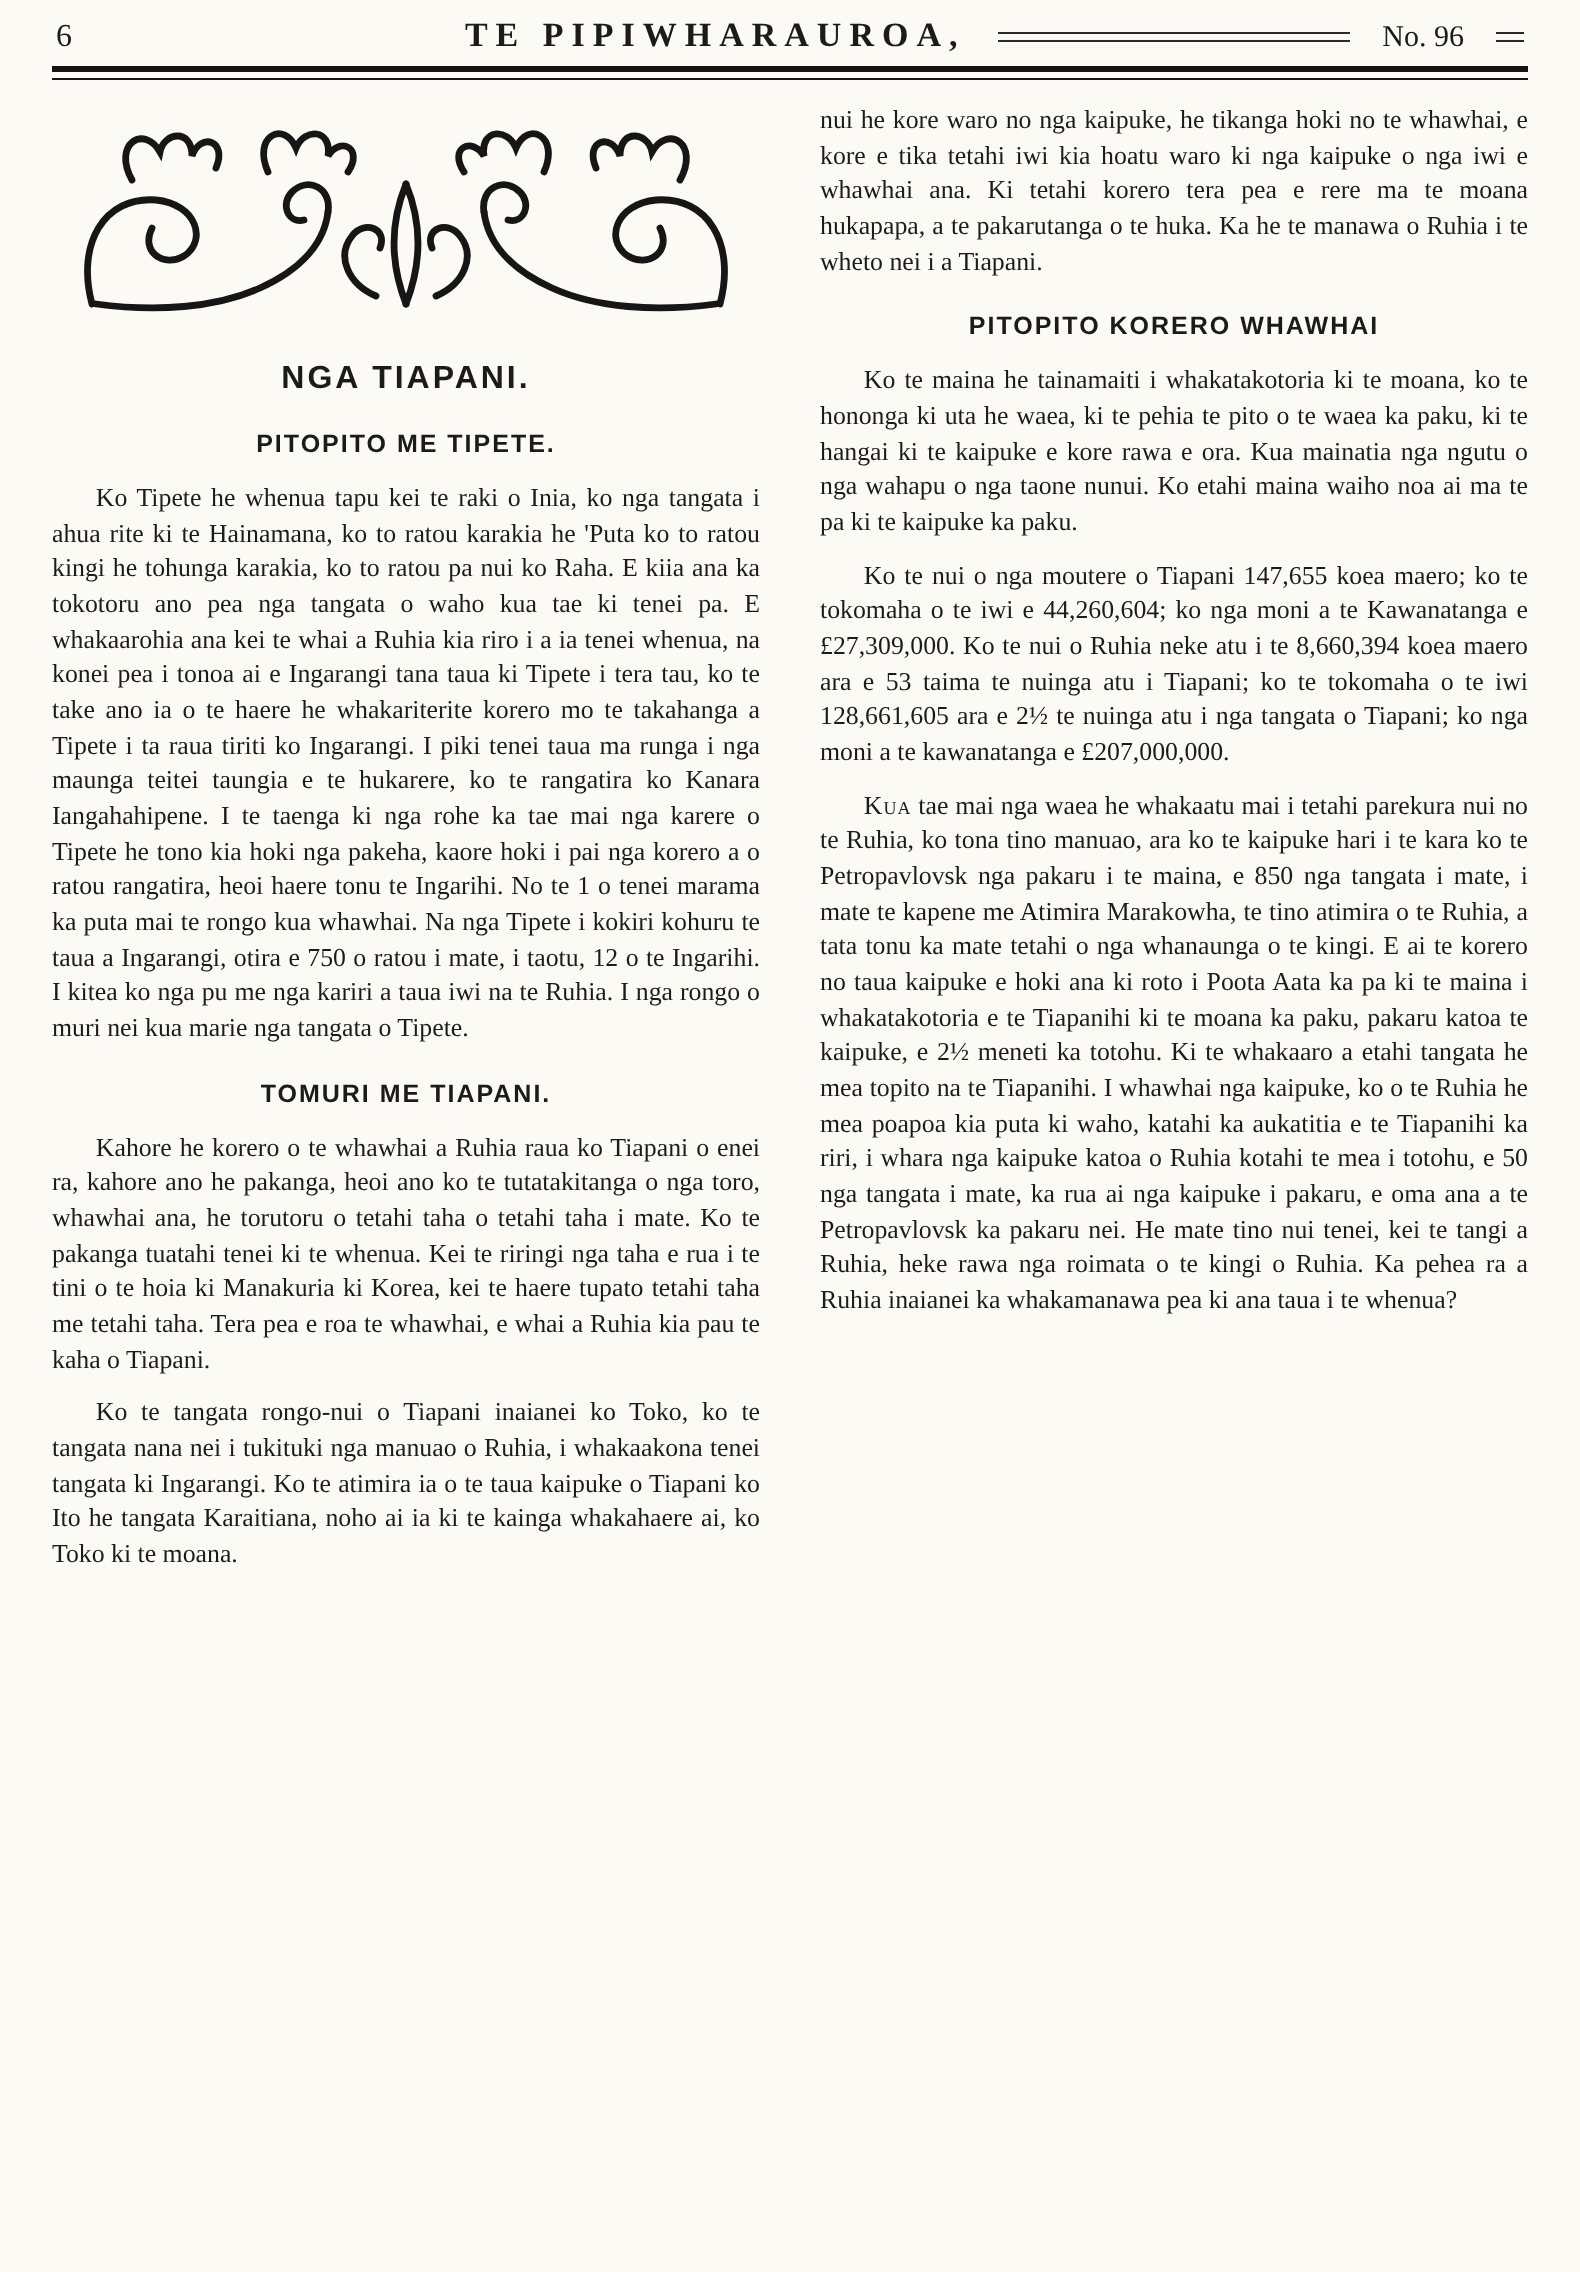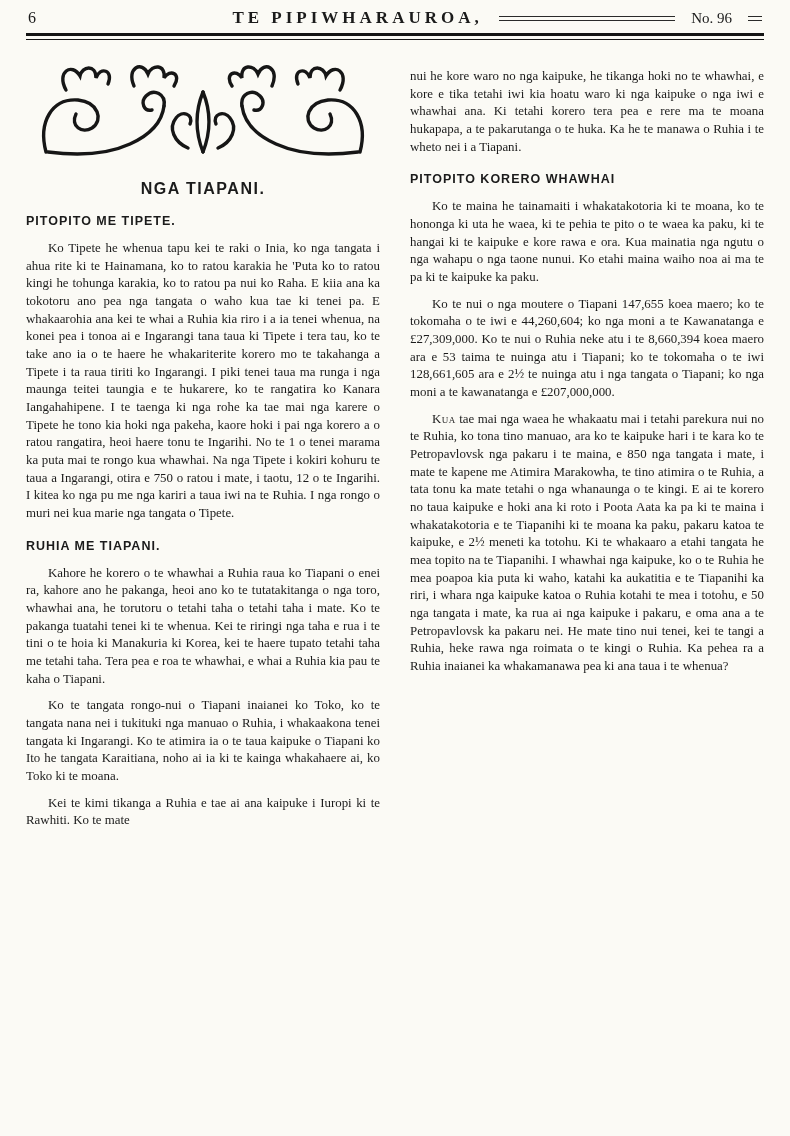--- a/index.html
+++ b/index.html
@@ -76,31 +76,32 @@
     font-size: 16px;
     letter-spacing: 1.5px;
     text-align: center;
     margin: 16px 0 14px 0;
   }
   .sub-heading {
     font-family: "Liberation Sans", sans-serif;
     font-weight: bold;
     font-size: 12.5px;
     letter-spacing: 1px;
+    text-align: center;
     margin: 16px 0 12px 0;
   }
   
   .para {
     font-size: 12.9px;
     line-height: 1.37;
     text-align: justify;
     text-indent: 1.7em;
     margin: 0 0 9px 0;
   }
-  .para.no-indent { text-indent: 0; margin-top: 16px; }
+  .para.no-indent { text-indent: 0; }
   .lead-sc { font-variant: small-caps; letter-spacing: 0.5px; }
   .ink-blot {
     display: inline-block;
     width: 18px;
     height: 9px;
     background: #131313;
     border-radius: 4px 5px 4px 5px;
     vertical-align: -1px;
     margin: 0 3px 0 3px;
   }
@@ -140,24 +141,23 @@
           <use href="#orn-half"></use>
           <use href="#orn-half" transform="translate(330,0) scale(-1,1)"></use>
         </svg>
       </div>
 
       <div class="main-heading">NGA TIAPANI.</div>
 
       <div class="sub-heading">PITOPITO ME TIPETE.</div>
       <p class="para">Ko Tipete he whenua tapu kei te raki o Inia, ko nga tangata i ahua rite ki te Hainamana, ko to ratou karakia he 'Puta ko to ratou kingi he tohunga karakia, ko to ratou pa nui ko Raha. E kiia ana ka tokotoru ano pea nga tangata o waho kua tae ki tenei pa. E whakaarohia ana kei te whai a Ruhia kia riro i a ia tenei whenua, na konei pea i tonoa ai e Ingarangi tana taua ki Tipete i tera tau, ko te take ano ia o te haere he whakariterite korero mo te takahanga a Tipete i ta raua tiriti ko Ingarangi. I piki tenei taua ma runga i nga maunga teitei taungia e te hukarere, ko te rangatira ko Kanara Iangahahipene. I te taenga ki nga rohe ka tae mai nga karere o Tipete he tono kia hoki nga pakeha, kaore hoki i pai nga korero a o ratou rangatira, heoi haere tonu te Ingarihi. No te 1 o tenei marama ka puta mai te rongo kua whawhai. Na nga Tipete i kokiri kohuru te taua a Ingarangi, otira e 750 o ratou i mate, i taotu, 12 o te Ingarihi. I kitea ko nga pu me nga kariri a taua iwi na te Ruhia. I nga rongo o muri nei kua marie nga tangata o Tipete.</p>
 
-      <div class="sub-heading">RUHIA ME TIAPANI.</div>
+      <div class="sub-heading">TOMURI ME TIAPANI.</div>
       <p class="para">Kahore he korero o te whawhai a Ruhia raua ko Tiapani o enei ra, kahore ano he pakanga, heoi ano ko te tutatakitanga o nga toro, whawhai ana, he torutoru o tetahi taha o tetahi taha i mate. Ko te pakanga tuatahi tenei ki te whenua. Kei te riringi nga taha e rua i te tini o te hoia ki Manakuria ki Korea, kei te haere tupato tetahi taha me tetahi taha. Tera pea e roa te whawhai, e whai a Ruhia kia pau te kaha o Tiapani.</p>
       <p class="para">Ko te tangata rongo-nui o Tiapani inaianei ko Toko, ko te tangata nana nei i tukituki nga manuao o Ruhia, i whakaakona tenei tangata ki Ingarangi. Ko te atimira ia o te taua kaipuke o Tiapani ko Ito he tangata Karaitiana, noho ai ia ki te kainga whakahaere ai, ko Toko ki te moana.</p>
-      <p class="para">Kei te kimi tikanga a Ruhia e tae ai ana kaipuke i Iuropi ki te Rawhiti.  Ko te mate</p>
 
     </div>
 
     <div class="col">
 
       <p class="para no-indent">nui he kore waro no nga kaipuke, he tikanga hoki no te whawhai, e kore e tika tetahi iwi kia hoatu waro ki nga kaipuke o nga iwi e whawhai ana. Ki tetahi korero tera pea e rere ma te moana hukapapa, a te pakarutanga o te huka. Ka he te manawa o Ruhia i te wheto nei i a Tiapani.</p>
 
       <div class="sub-heading">PITOPITO KORERO WHAWHAI</div>
       <p class="para">Ko te maina he tainamaiti i whakatakotoria ki te moana, ko te hononga ki uta he waea, ki te pehia te pito o te waea ka paku, ki te hangai ki te kaipuke e kore rawa e ora. Kua mainatia nga ngutu o nga wahapu o nga taone nunui. Ko etahi maina waiho noa ai ma te pa ki te kaipuke ka paku.</p>
 

